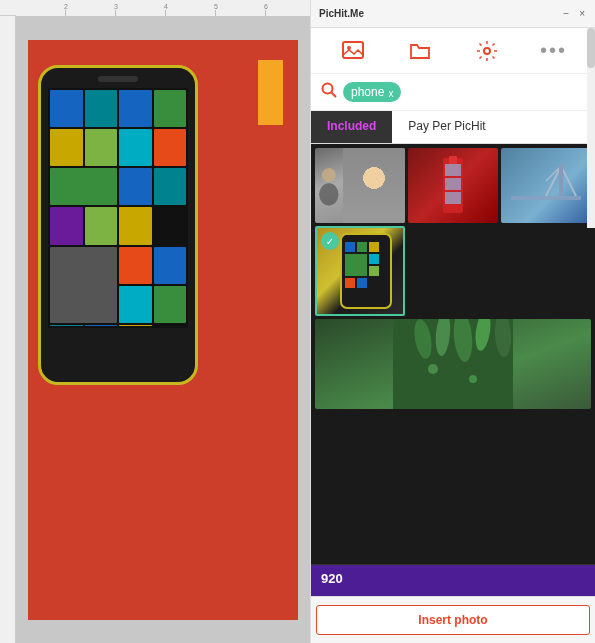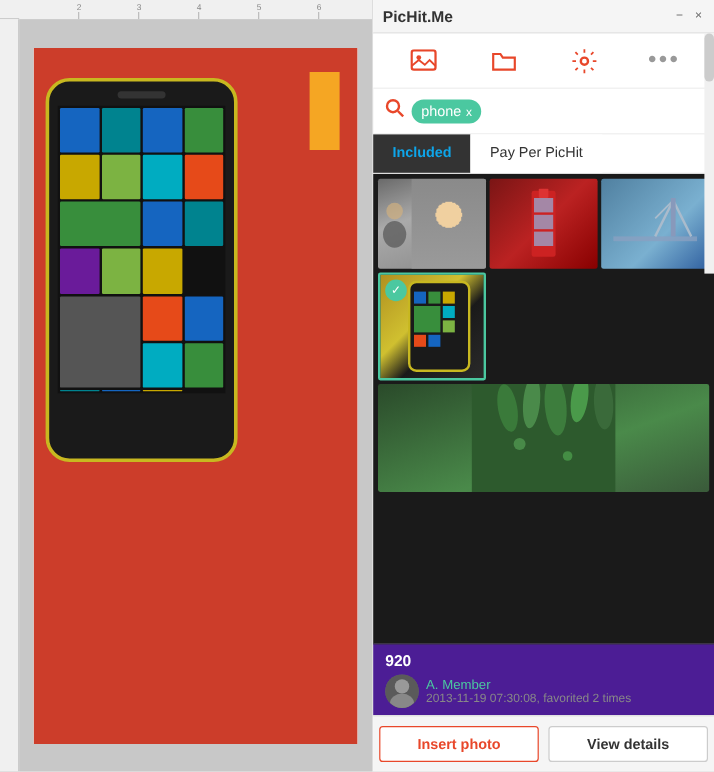--- a/index.html
+++ b/index.html
@@ -75,21 +75,21 @@
       height: 28px;
       background: #f5f5f5;
       border-bottom: 1px solid #ddd;
       display: flex;
       align-items: center;
       justify-content: space-between;
       padding: 0 8px;
     }
 
     .panel-title {
-      font-size: 13px;
+      font-size: 10px;
       font-weight: bold;
       color: #333;
     }
 
     .titlebar-controls {
       display: flex;
       gap: 6px;
     }
 
     .titlebar-btn {
@@ -158,21 +158,21 @@
     .tab {
       padding: 8px 16px;
       font-size: 12px;
       cursor: pointer;
       color: #555;
       border-bottom: 2px solid transparent;
     }
 
     .tab.active {
       background: #333;
-      color: #0ea5e9;
+      color: #d946ef;
       font-weight: bold;
     }
 
     .tab.inactive {
       background: white;
       color: #333;
     }
 
     .photos-grid-area {
       flex: 1;
@@ -611,37 +611,23 @@
           <circle cx="40" cy="50" r="5" fill="#5aaa5a" opacity="0.6"></circle>
           <circle cx="80" cy="60" r="4" fill="#4a9a4a" opacity="0.8"></circle>
         </svg>
       </div>
     </div>
 
   </div>
 
   <div class="bottom-info">
     <div class="photo-count">920</div>
-    <div class="author-row">
-      <div class="author-avatar">
-        <svg width="28" height="28" viewBox="0 0 28 28">
-          <rect width="28" height="28" fill="#5a5a5a"></rect>
-          <circle cx="14" cy="10" r="6" fill="#999"></circle>
-          <ellipse cx="14" cy="24" rx="10" ry="8" fill="#888"></ellipse>
-        </svg>
-      </div>
-      <div class="author-info">
-        <span class="author-name">A. Member</span>
-        <span class="author-meta">2013-11-19 07:30:08, favorited 2 times</span>
-      </div>
-    </div>
   </div>
 
   <div class="panel-footer">
     <button class="footer-btn btn-insert">Insert photo</button>
-    <button class="footer-btn btn-details">View details</button>
   </div>
 
   <div class="scrollbar-track">
     <div class="scrollbar-thumb"></div>
   </div>
 
 </div>
 
 </body></html>

